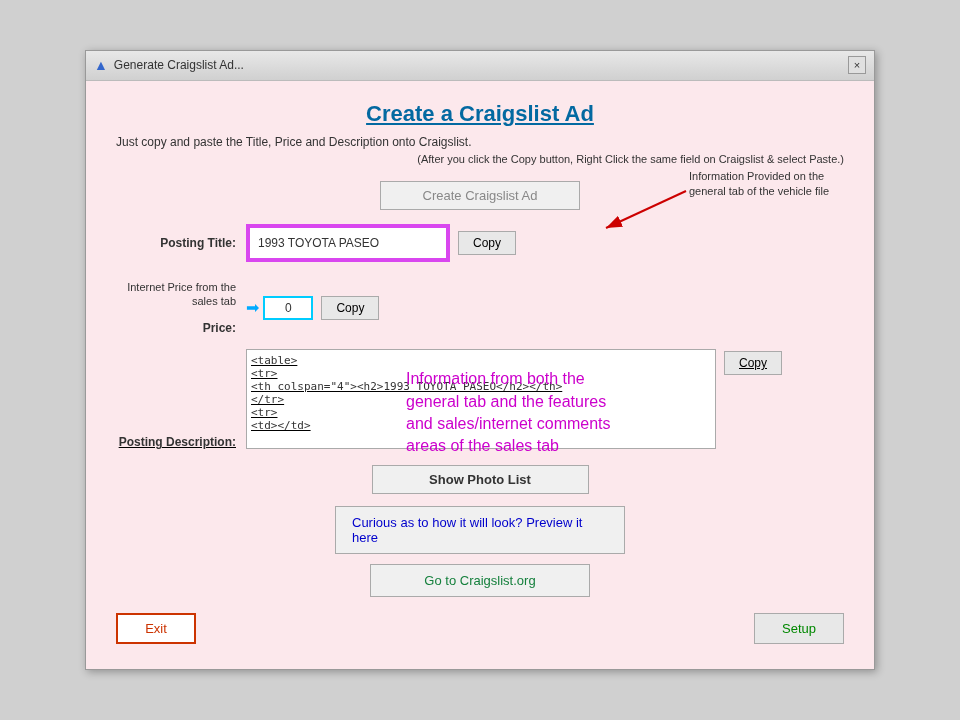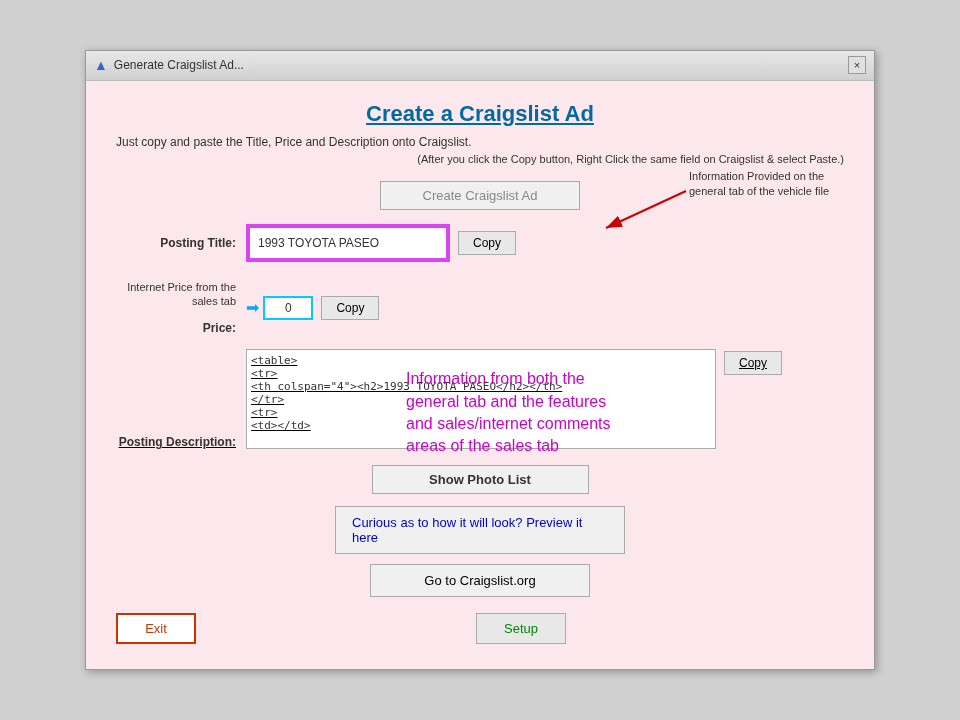--- a/index.html
+++ b/index.html
@@ -219,28 +219,28 @@
       text-align: left;
       cursor: pointer;
     }
     .craigslist-btn {
       display: block;
       margin: 0 auto 16px;
       width: 220px;
       padding: 8px 16px;
       background: #f0f0f0;
       border: 1px solid #aaa;
-      color: #000000;
+      color: #15803d;
       font-size: 13px;
       text-align: center;
       cursor: pointer;
     }
     .bottom-row {
       display: flex;
-      justify-content: flex-start;
+      justify-content: space-between;
       gap: 280px;
       margin-top: 4px;
     }
     .exit-btn {
       width: 80px;
       padding: 6px 16px;
       background: white;
       border: 2px solid #cc3300;
       color: #cc3300;
       font-size: 13px;

